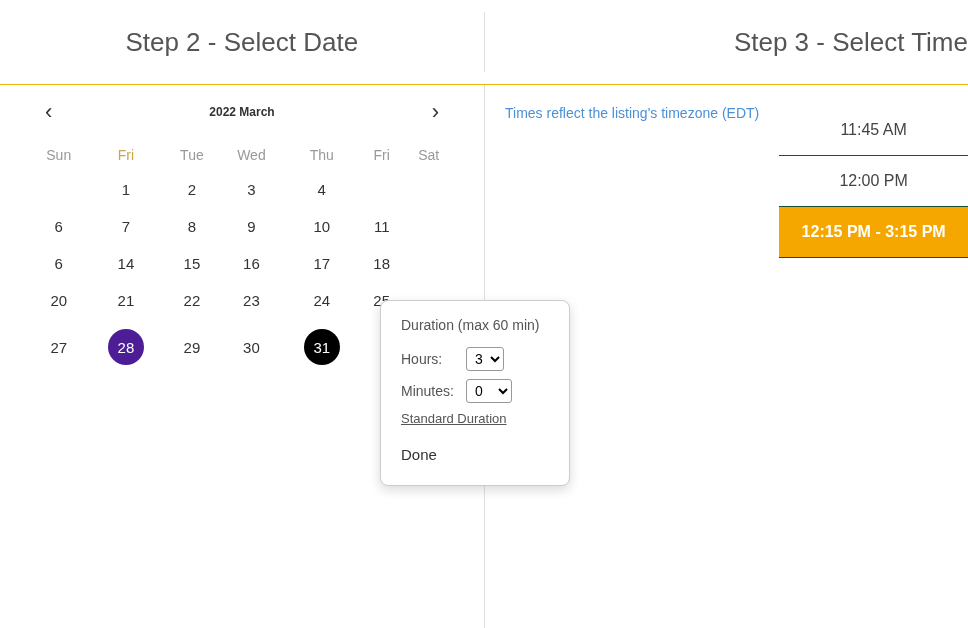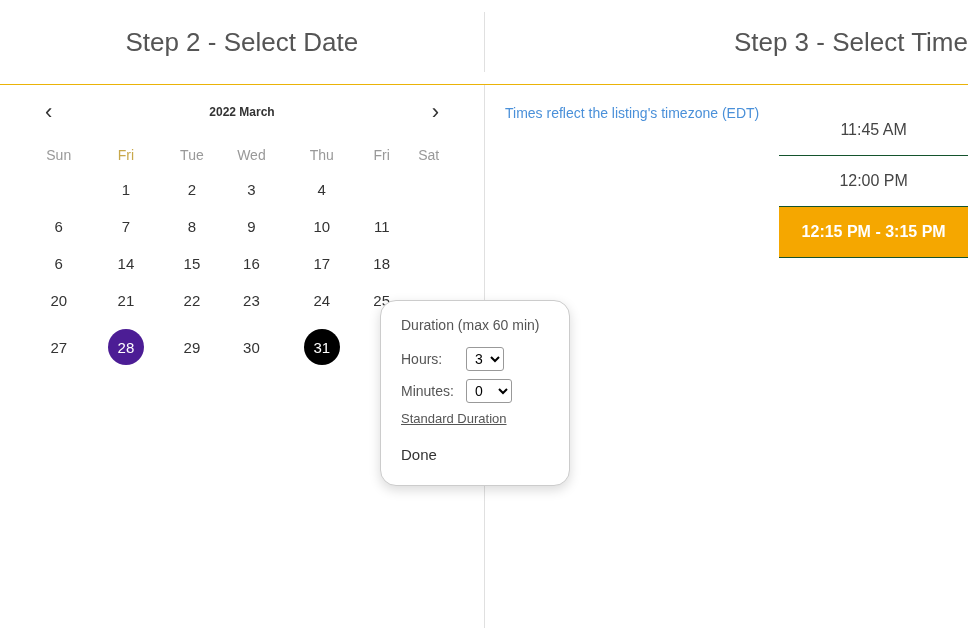--- a/index.html
+++ b/index.html
@@ -122,21 +122,21 @@
       color: #fff !important;
     }
 
     
     .duration-popup {
       position: absolute;
       top: 215px;
       left: 380px;
       background: #fff;
       border: 1px solid #ccc;
-      border-radius: 16px;
+      border-radius: 8px;
       box-shadow: 0 4px 12px rgba(0,0,0,0.15);
       padding: 16px 20px;
       width: 190px;
       z-index: 10;
     }
     .duration-popup-title {
       font-size: 14px;
       color: #555;
       margin-bottom: 14px;
       font-weight: 500;

